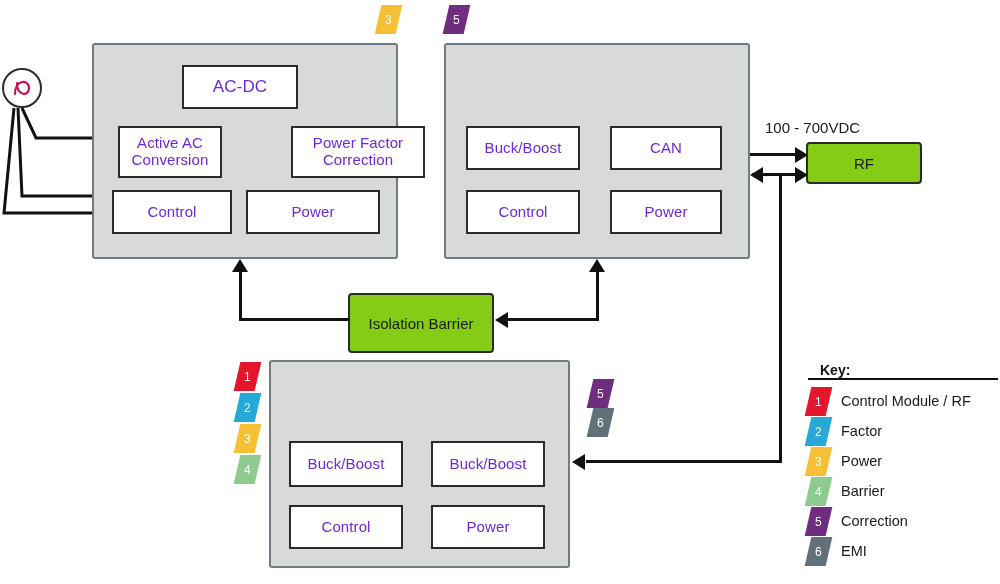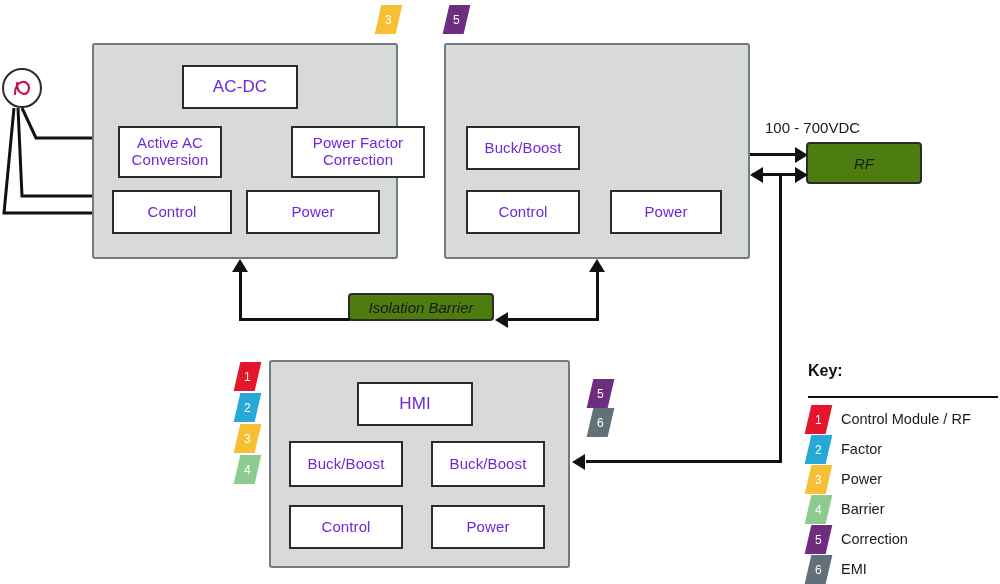--- a/index.html
+++ b/index.html
@@ -43,30 +43,29 @@
     font-size: 15px;
     line-height: 1.12;
     color: #6d28d9;
     letter-spacing: 0.1px;
   }
   .blk.big { font-size: 17px; }
 
   
   .standalone {
     position: absolute;
-    background: #4d7c0f;
+    background: #84cc16;
     border: 2px solid #2b2b2b;
     border-radius: 4px;
     box-sizing: border-box;
     display: flex;
     align-items: center;
     justify-content: center;
     font-size: 15px;
     color: #1a1a1a;
-    font-style: italic;
   }
 
   
   .ln {
     position: absolute;
     background: #111111;
   }
   .lnh { height: 3px; }
   .lnv { width: 3px; }
 
@@ -128,24 +127,25 @@
   }
 
   
   #key {
     position: absolute;
     left: 808px;
     top: 362px;
     width: 190px;
   }
   #key-title {
-    font-size: 16px;
+    font-size: 14px;
     font-weight: bold;
     color: #111111;
-    padding-bottom: 16px;
+    padding-bottom: 0;
+    margin-left: 12px;
   }
   #key-rule {
     height: 2px;
     background: #111111;
     width: 190px;
     margin-bottom: 6px;
   }
   .key-row {
     display: flex;
     align-items: center;
@@ -193,20 +193,21 @@
     <div class="blk" style="left:152px; top:81px; width:134px; height:52px;margin-left:45px;">Power Factor Correction</div>
     <div class="blk" style="left:18px; top:145px; width:120px; height:44px;">Control</div>
     <div class="blk" style="left:152px; top:145px; width:134px; height:44px;">Power</div>
   </div>
   <div class="badge" style="left:378px; top:5px; background:#f5c034;">
     <span>3</span>
   </div>
 
   <div class="module" style="left:444px; top:43px; width:306px; height:216px;">
     <div class="blk" style="left:20px; top:81px; width:114px; height:44px;">Buck/Boost</div>
+    <div class="blk" style="left:164px; top:81px; width:112px; height:44px;">CAN</div>
     <div class="blk" style="left:20px; top:145px; width:114px; height:44px;">Control</div>
     <div class="blk" style="left:164px; top:145px; width:112px; height:44px;">Power</div>
   </div>
   <div class="badge" style="left:446px; top:5px; background:#6f2d7f;">
     <span>5</span>
   </div>
 
   <div class="vlabel" style="left:765px; top:119px;">100 - 700VDC</div>
   <div class="standalone" style="left:806px; top:142px; width:116px; height:42px;">RF</div>
 
@@ -214,33 +215,32 @@
   <div class="arrow arrow-right" style="left:795px; top:147px;"></div>
 
   <div class="ln lnh" style="left:752px; top:173px; width:46px;"></div>
   <div class="arrow arrow-right" style="left:795px; top:167px;"></div>
   <div class="arrow arrow-left" style="left:750px; top:167px;"></div>
 
   <div class="ln lnv" style="left:779px; top:173px; height:290px;"></div>
   <div class="ln lnh" style="left:586px; top:460px; width:195px;"></div>
   <div class="arrow arrow-left" style="left:572px; top:454px;"></div>
 
-  <div class="standalone" style="left:348px; top:293px; width:146px; height:28px;">Isolation Barrier</div>
+  <div class="standalone" style="left:348px; top:293px; width:146px; height:60px;">Isolation Barrier</div>
 
   <div class="ln lnh" style="left:239px; top:318px; width:111px;"></div>
   <div class="ln lnv" style="left:239px; top:272px; height:49px;"></div>
   <div class="arrow arrow-up" style="left:232px; top:259px;"></div>
 
   <div class="ln lnv" style="left:596px; top:272px; height:47px;"></div>
   <div class="ln lnh" style="left:508px; top:318px; width:91px;"></div>
   <div class="arrow arrow-left" style="left:495px; top:312px;"></div>
   <div class="arrow arrow-up" style="left:589px; top:259px;"></div>
 
   <div class="module" style="left:269px; top:360px; width:301px; height:208px;">
-    <div class="blk big" style="left:86px; top:20px; width:116px; height:44px;">HMI</div>
     <div class="blk" style="left:18px; top:79px; width:114px; height:46px;">Buck/Boost</div>
     <div class="blk" style="left:160px; top:79px; width:114px; height:46px;">Buck/Boost</div>
     <div class="blk" style="left:18px; top:143px; width:114px; height:44px;">Control</div>
     <div class="blk" style="left:160px; top:143px; width:114px; height:44px;">Power</div>
   </div>
 
   <div class="badge" style="left:237px; top:362px; background:#e4162b;">
     <span>1</span>
   </div>
   <div class="badge" style="left:237px; top:393px; background:#27a9d8;">

